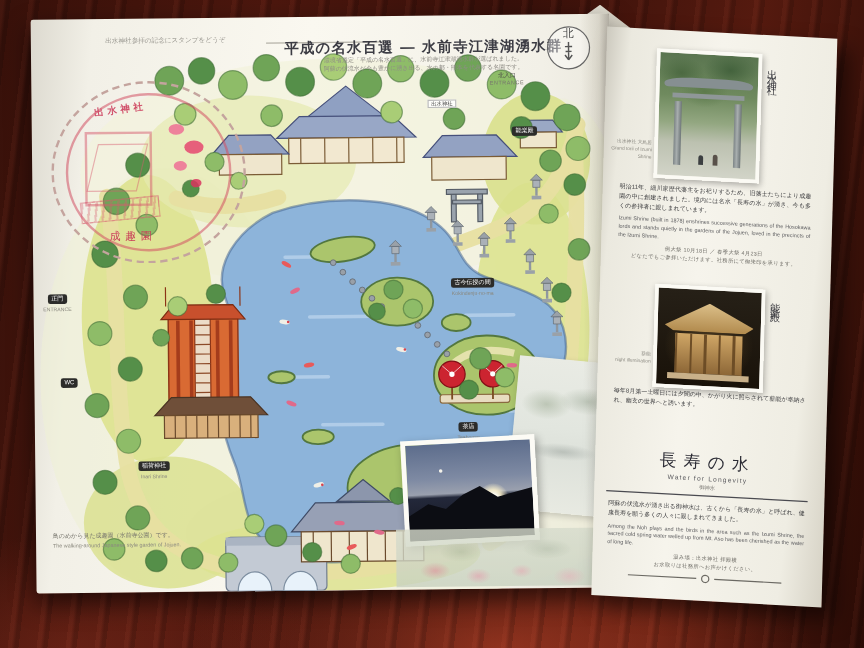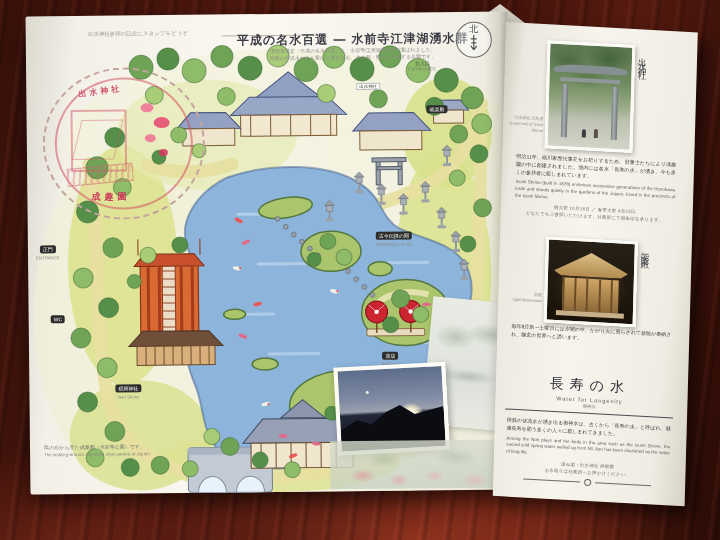--- a/index.html
+++ b/index.html
@@ -24,21 +24,21 @@
     font-family:"DejaVu Serif",serif;font-size:12px;font-weight:bold;color:#3c3c44;letter-spacing:1px;}
   .map-sub{position:absolute;left:208px;width:238px;text-align:center;font-size:5px;color:#8f8d86;line-height:1.3;}
   .compass{position:absolute;left:430px;top:10px;width:34px;height:34px;border:1.5px solid #666;border-radius:50%;
     display:flex;flex-direction:column;align-items:center;background:rgba(255,255,255,.4);}
   .compass .n{font-size:9px;color:#444;line-height:1.2;margin-top:1px;font-family:"DejaVu Serif",serif;}
   .stamp-note{position:absolute;left:62px;top:15px;font-size:5.5px;color:#9a9891;white-space:nowrap;}
   .note-line{position:absolute;left:196px;top:21px;width:96px;border-top:1px solid #b5b2a8;}
   .stamp-ring{position:absolute;left:16px;top:52px;width:158px;height:148px;border:2px dashed #c4a49e;border-radius:50%;}
   .stamp-art{position:absolute;left:10px;top:8px;width:134px;height:128px;border:2px solid rgba(210,80,100,.55);border-radius:50%;}
   .stamp-top{position:absolute;left:22px;top:6px;font-size:8px;color:#d04f6a;letter-spacing:3px;transform:rotate(-7deg);font-weight:bold;}
-  .stamp-bottom{position:absolute;left:34px;bottom:4px;font-size:9px;color:#c93b58;letter-spacing:4px;font-weight:bold;}
+  .stamp-bottom{position:absolute;left:34px;bottom:4px;font-size:9px;color:#c93b58;letter-spacing:4px;font-weight:normal;}
   .stamp-art i{position:absolute;display:block;}
   .s-b1{left:14px;top:30px;width:52px;height:58px;border:2px solid rgba(214,90,110,.5);}
   .s-b2{left:20px;top:40px;width:40px;height:38px;border:1.5px solid rgba(214,90,110,.45);transform:skewX(-14deg);}
   .s-b3{left:10px;top:86px;width:64px;height:16px;border:1.5px solid rgba(214,90,110,.45);transform:rotate(-5deg);
     background:repeating-linear-gradient(100deg, rgba(214,90,110,.35) 0 2px, transparent 2px 6px);}
   .blossom{width:13px;height:9px;border-radius:50%;background:#ef6f94;opacity:.85;}
   .bl1{left:84px;top:24px;}.bl2{left:97px;top:38px;width:16px;height:11px;background:#e5476e;}
   .bl3{left:88px;top:55px;width:11px;height:8px;}.bl4{left:102px;top:70px;width:9px;height:7px;background:#d8355e;}
   .lbl-plain{position:absolute;text-align:center;font-size:5px;color:#4a4a46;line-height:1.25;white-space:nowrap;}
   .lbl-plain .en{display:block;font-size:4.5px;color:#77756d;letter-spacing:.5px;}

